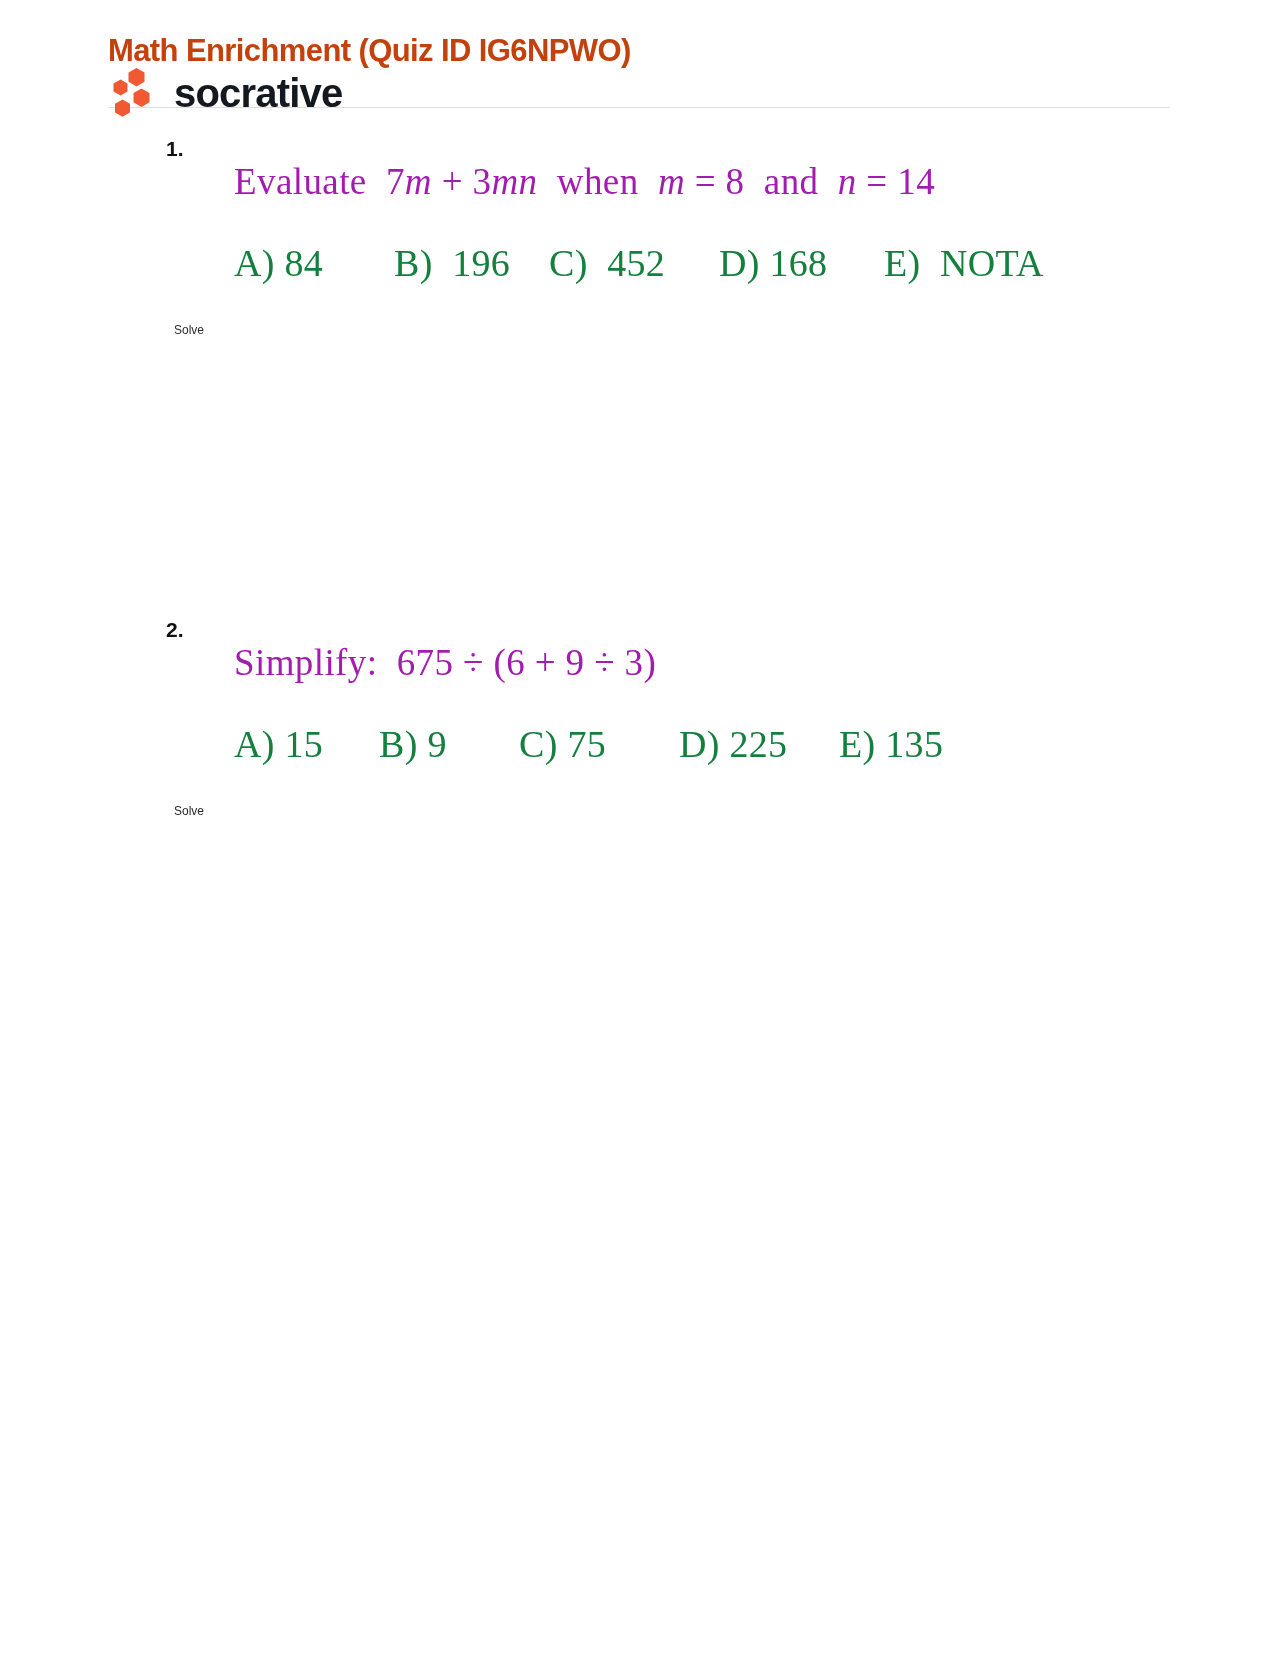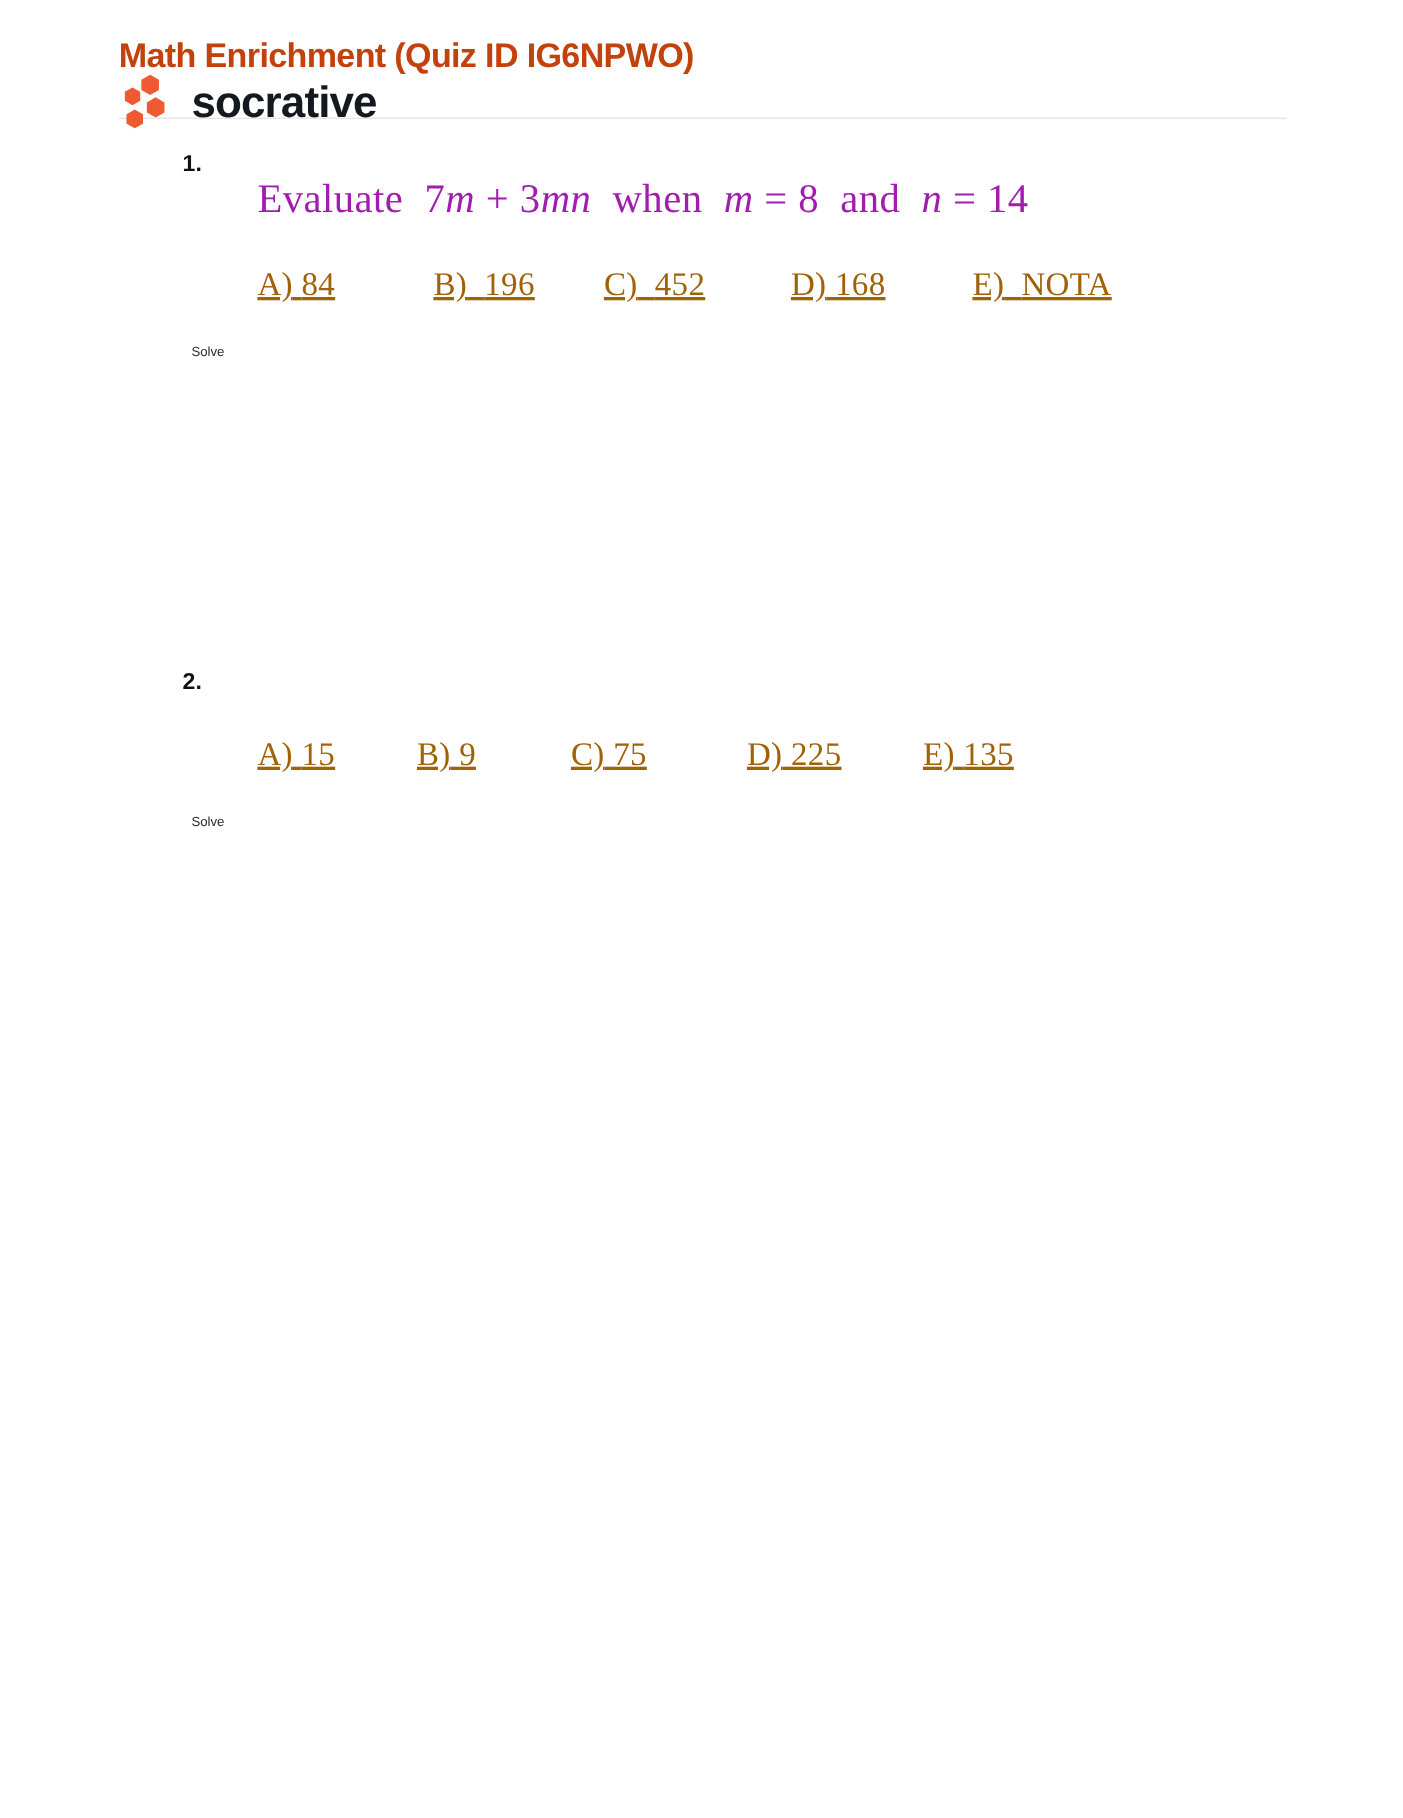--- a/index.html
+++ b/index.html
@@ -132,25 +132,24 @@
     white-space: nowrap;
     line-height: 1.2;
   }
   .q-text em {
     font-style: italic;
   }
   .q-options {
     margin-top: 37px;
     display: flex;
     font-family: "Liberation Serif", serif;
-    font-size: 30px;
-    color: #a16207;
+    font-size: 38px;
+    color: #15803d;
     letter-spacing: 0.3px;
     line-height: 1.2;
-    text-decoration: underline;
   }
   .q-option {
     white-space: nowrap;
   }
   .q-solve {
     margin-top: 36px;
     margin-left: -60px;
     font-family: "Liberation Sans", sans-serif;
     font-size: 12px;
     color: #2b2b2b;
@@ -221,20 +220,23 @@
         </div>
 
         <div class="q-solve">Solve</div>
         <div class="q-workspace"></div>
       </div>
     </div>
 
     <div class="question" id="question-2">
       <div class="q-number">2.</div>
       <div class="q-body">
+        <div class="q-text">
+          <span>Simplify:</span>&nbsp;&nbsp;<span>675  ÷  (6 + 9  ÷  3)</span>
+        </div>
 
         <div class="q-options">
           <span class="q-option"><span>A)</span>&nbsp;<span>15</span></span>
           <span class="q-option"><span>B)</span>&nbsp;<span>9</span></span>
           <span class="q-option"><span>C)</span>&nbsp;<span>75</span></span>
           <span class="q-option"><span>D)</span>&nbsp;<span>225</span></span>
           <span class="q-option"><span>E)</span>&nbsp;<span>135</span></span>
         </div>
 
         <div class="q-solve">Solve</div>

